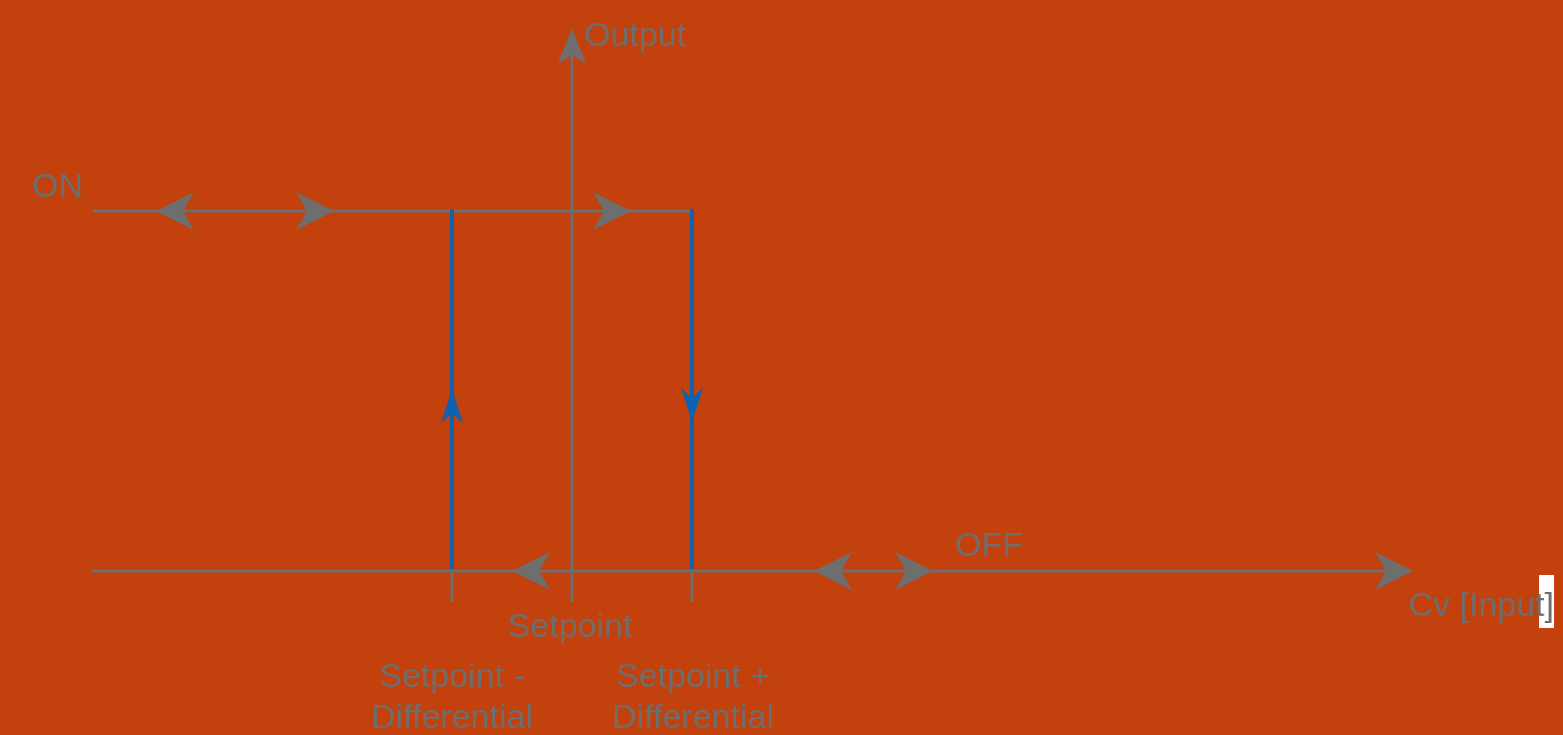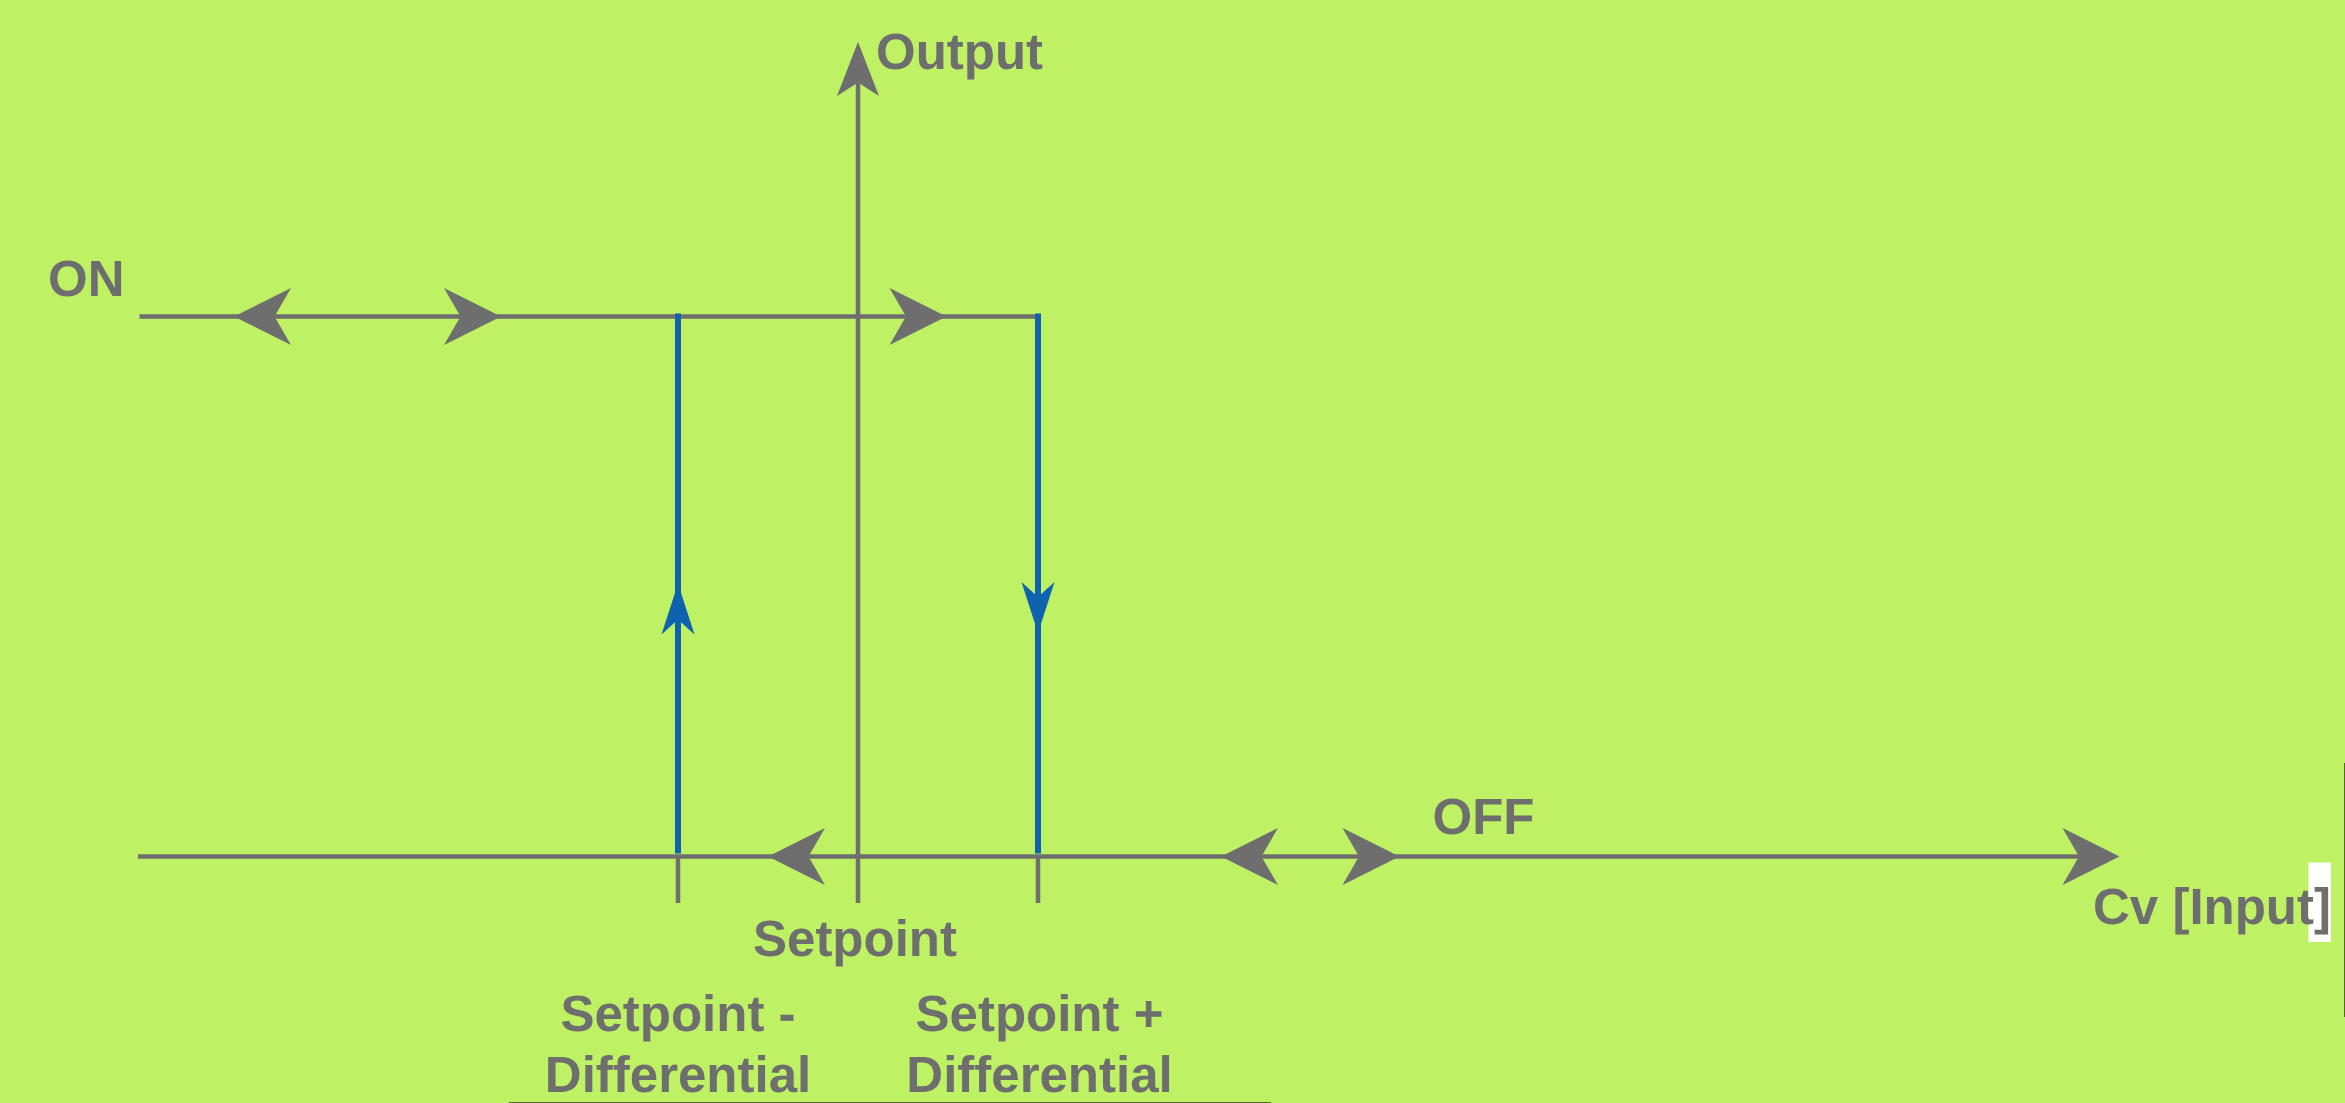--- a/index.html
+++ b/index.html
@@ -4,24 +4,23 @@
 <style>
   html, body {
     margin: 0;
     padding: 0;
     background: #000000;
   }
   .canvas {
     position: relative;
     width: 1563px;
     height: 735px;
-    background: #bef264;
+    background: #c2410c;
     overflow: hidden;
     font-family: "Liberation Sans", sans-serif;
-    font-weight: bold;
   }
   svg {
     display: block;
   }
   svg text {
     font-family: "Liberation Sans", sans-serif;
     font-size: 34px;
   }
 </style>
 </head>

